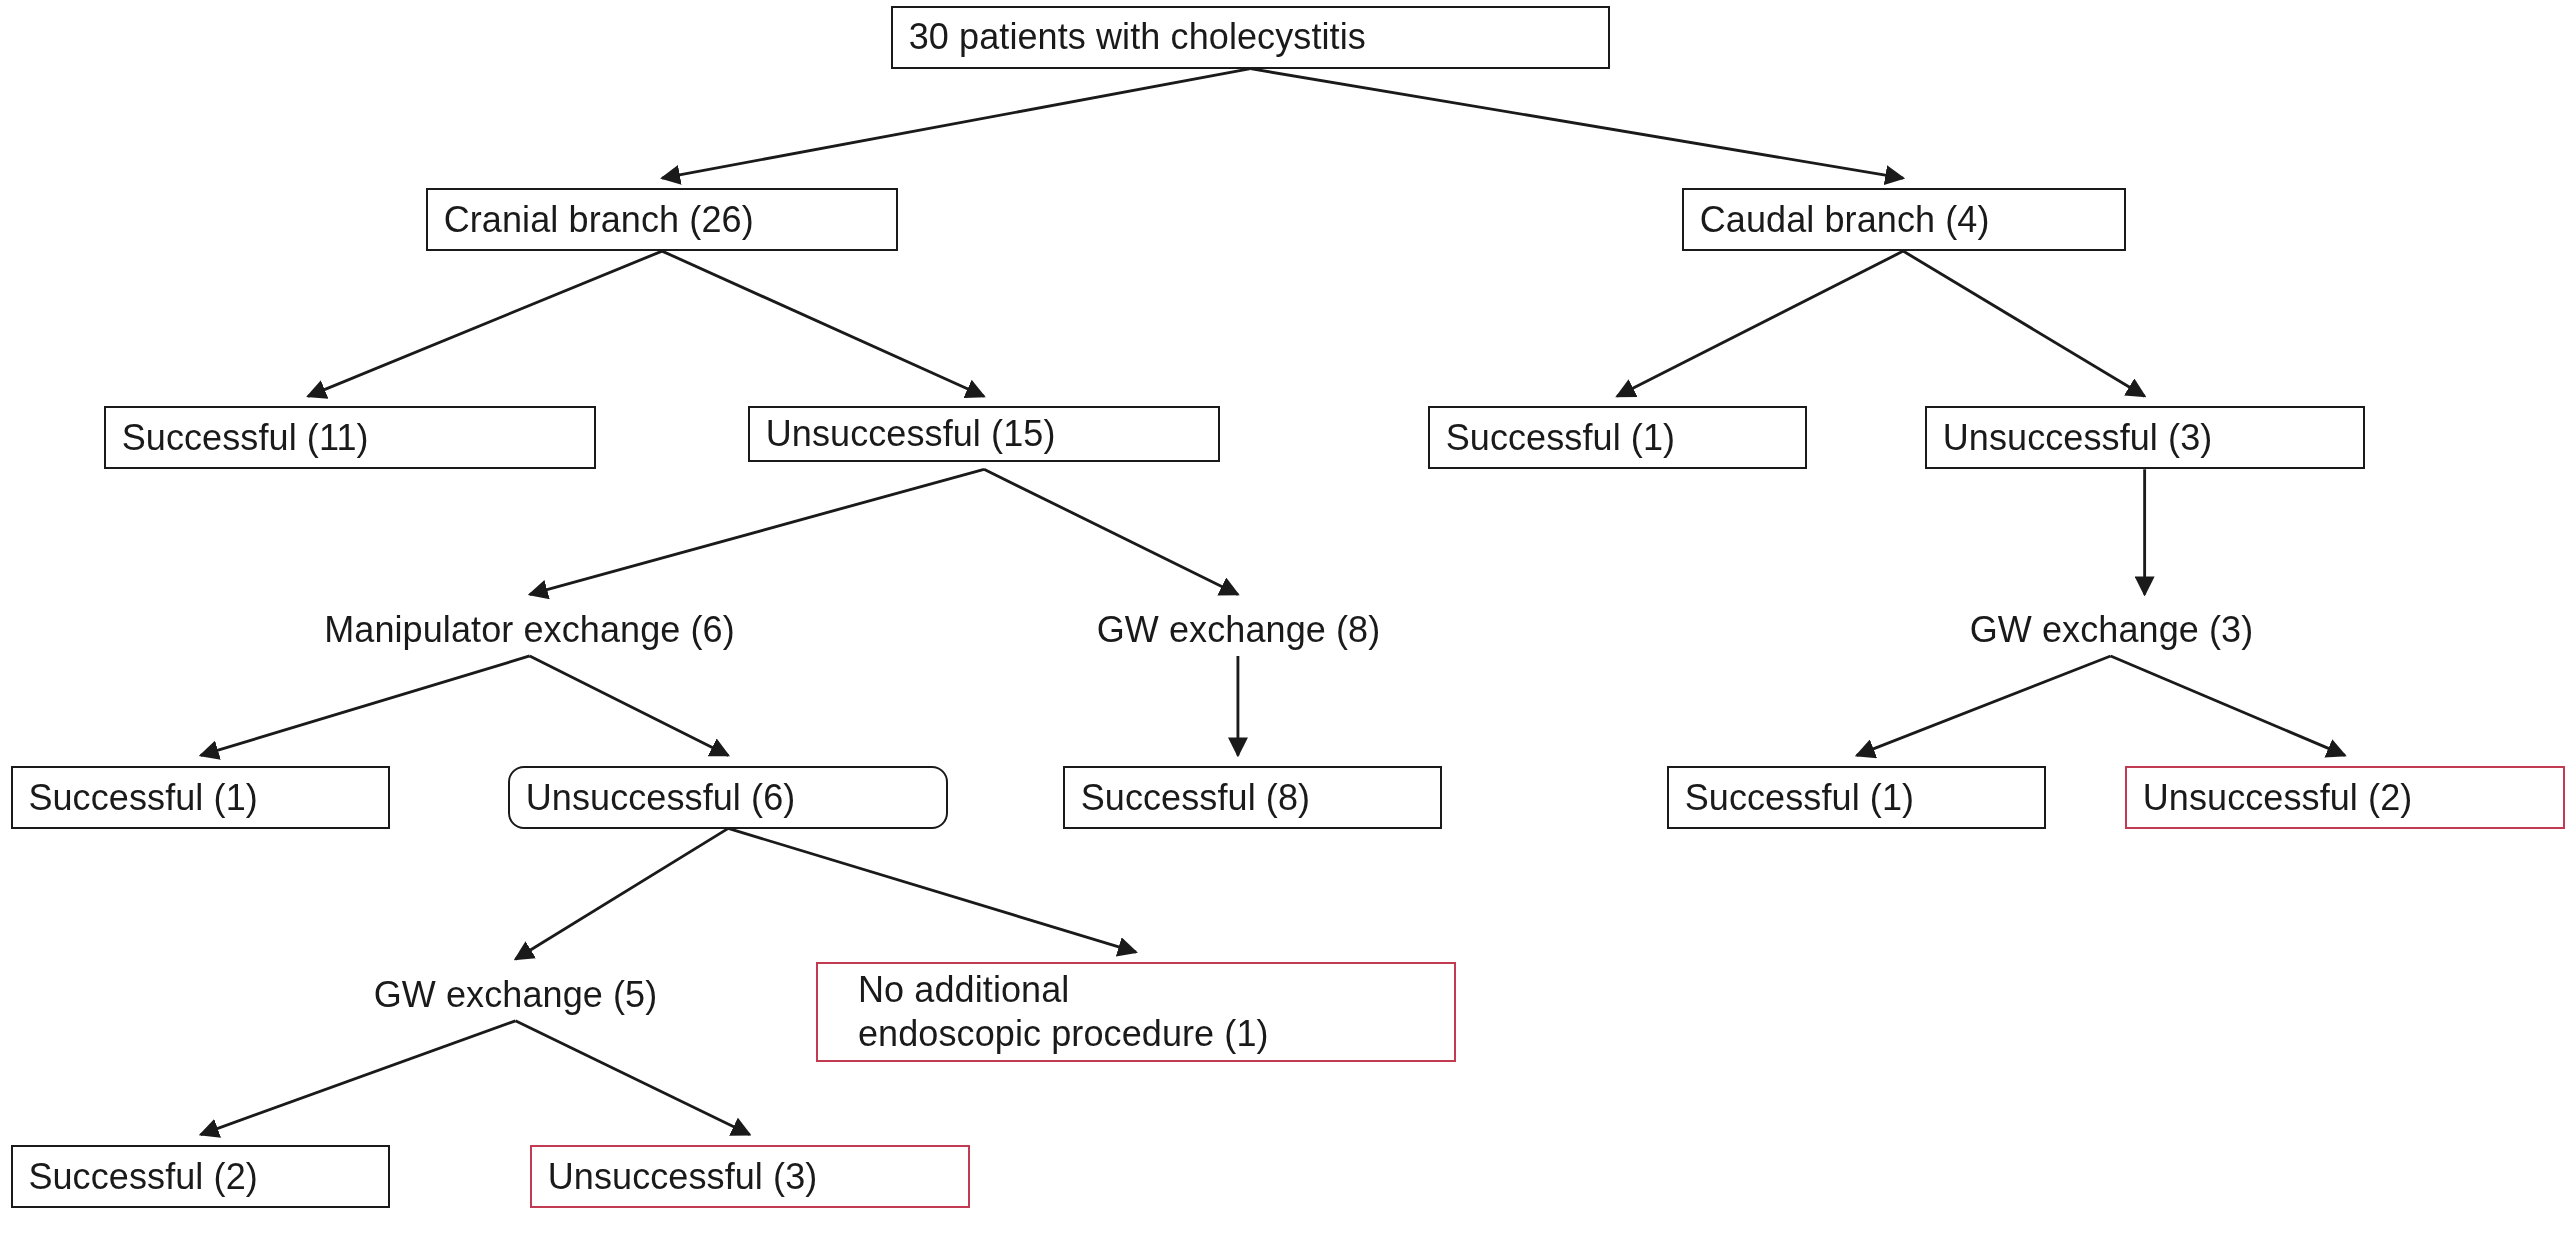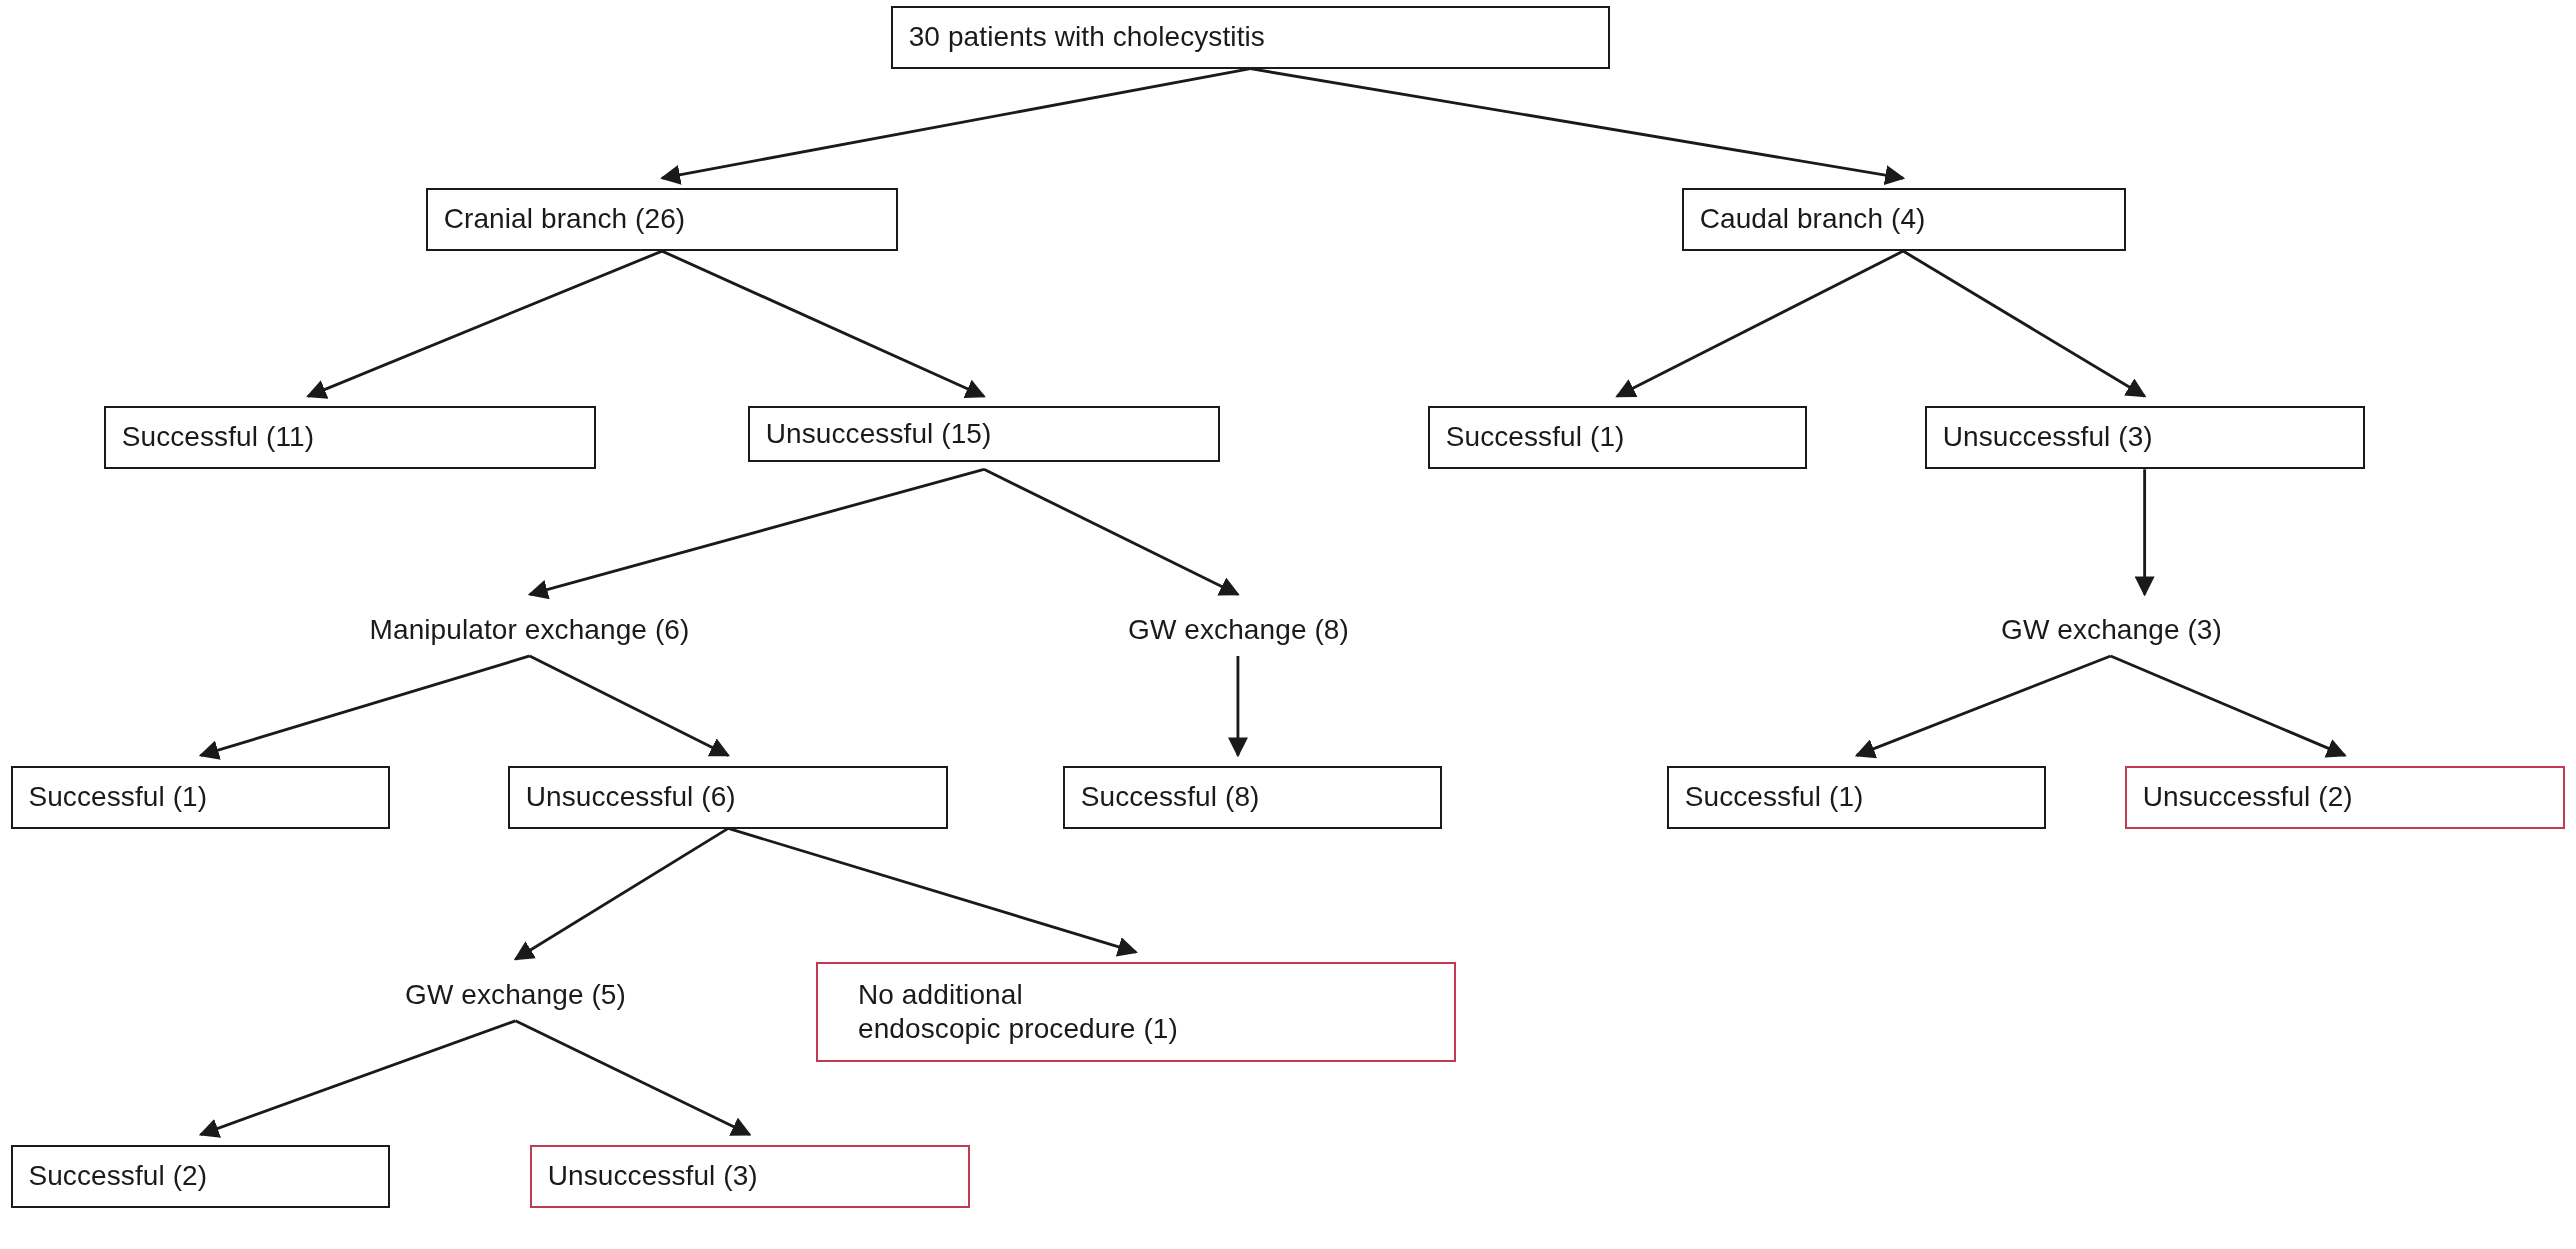--- a/index.html
+++ b/index.html
@@ -24,21 +24,21 @@
     width: 2576px;
     height: 1249px;
   }
   .node {
     position: absolute;
     box-sizing: border-box;
     display: flex;
     align-items: center;
     justify-content: flex-start;
     color: #1a1a1a;
-    font-size: 28px;
+    font-size: 36px;
     line-height: 1.22;
     white-space: pre;
     letter-spacing: 0.1px;
   }
   .node.boxed {
     border: 2.9px solid #1a1a1a;
     background: #ffffff;
     padding: 0 15.7px;
   }
   .node.boxed.red {
@@ -91,21 +91,21 @@
       <div class="node boxed" style="left: 426px; top: 188px; width: 472px; height: 63px;">Cranial branch (26)</div>
       <div class="node boxed" style="left: 1682px; top: 188px; width: 444px; height: 63px;">Caudal branch (4)</div>
       <div class="node boxed" style="left: 104px; top: 406px; width: 492px; height: 63px;">Successful (11)</div>
       <div class="node boxed" style="left: 748px; top: 406px; width: 472px; height: 56px;">Unsuccessful (15)</div>
       <div class="node boxed" style="left: 1428px; top: 406px; width: 379px; height: 63px;">Successful (1)</div>
       <div class="node boxed" style="left: 1925px; top: 406px; width: 440px; height: 63px;">Unsuccessful (3)</div>
       <div class="node plain" style="left: 236px; top: 605px; width: 587px; height: 50px;">Manipulator exchange (6)</div>
       <div class="node plain" style="left: 1038px; top: 605px; width: 401px; height: 50px;">GW exchange (8)</div>
       <div class="node plain" style="left: 1911px; top: 605px; width: 401px; height: 50px;">GW exchange (3)</div>
       <div class="node boxed" style="left: 10.7px; top: 766px; width: 379px; height: 63px;">Successful (1)</div>
-      <div class="node boxed" style="left: 508px; top: 766px; width: 440px; height: 63px;">Unsuccessful (6)</div>
+      <div class="node boxed" style="left: 508px; top: 766px; width: 440px; height: 63px; border-radius: 16px;">Unsuccessful (6)</div>
       <div class="node boxed" style="left: 1063px; top: 766px; width: 379px; height: 63px;">Successful (8)</div>
       <div class="node boxed" style="left: 1667px; top: 766px; width: 379px; height: 63px;">Successful (1)</div>
       <div class="node boxed red" style="left: 2125px; top: 766px; width: 440px; height: 63px;">Unsuccessful (2)</div>
       <div class="node plain" style="left: 315px; top: 970px; width: 401px; height: 50px;">GW exchange (5)</div>
       <div class="node boxed red multiline" style="left: 816px; top: 962px; width: 640px; height: 100px; padding-left: 40px;">No additional
 endoscopic procedure (1)</div>
       <div class="node boxed" style="left: 10.7px; top: 1145px; width: 379px; height: 63px;">Successful (2)</div>
       <div class="node boxed red" style="left: 530px; top: 1145px; width: 440px; height: 63px;">Unsuccessful (3)</div>
     </div>
 </div>

